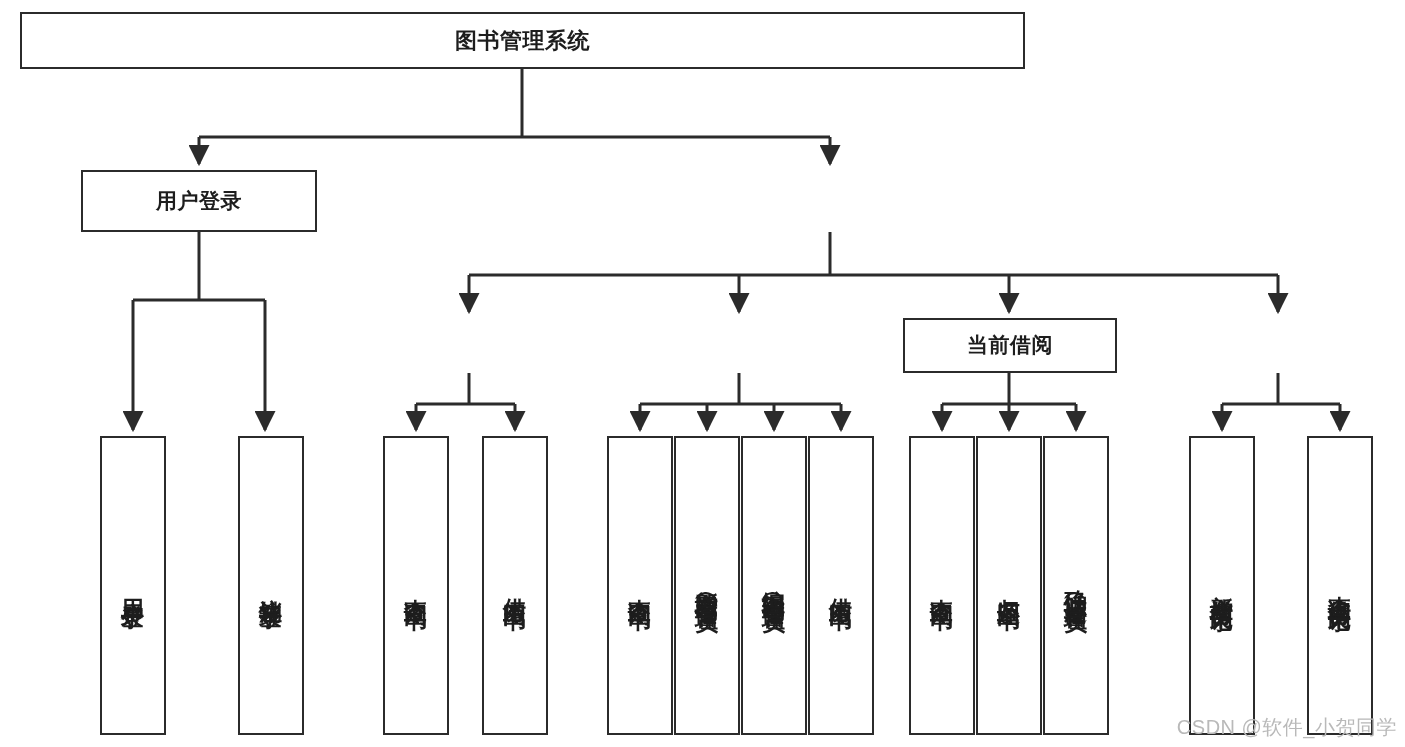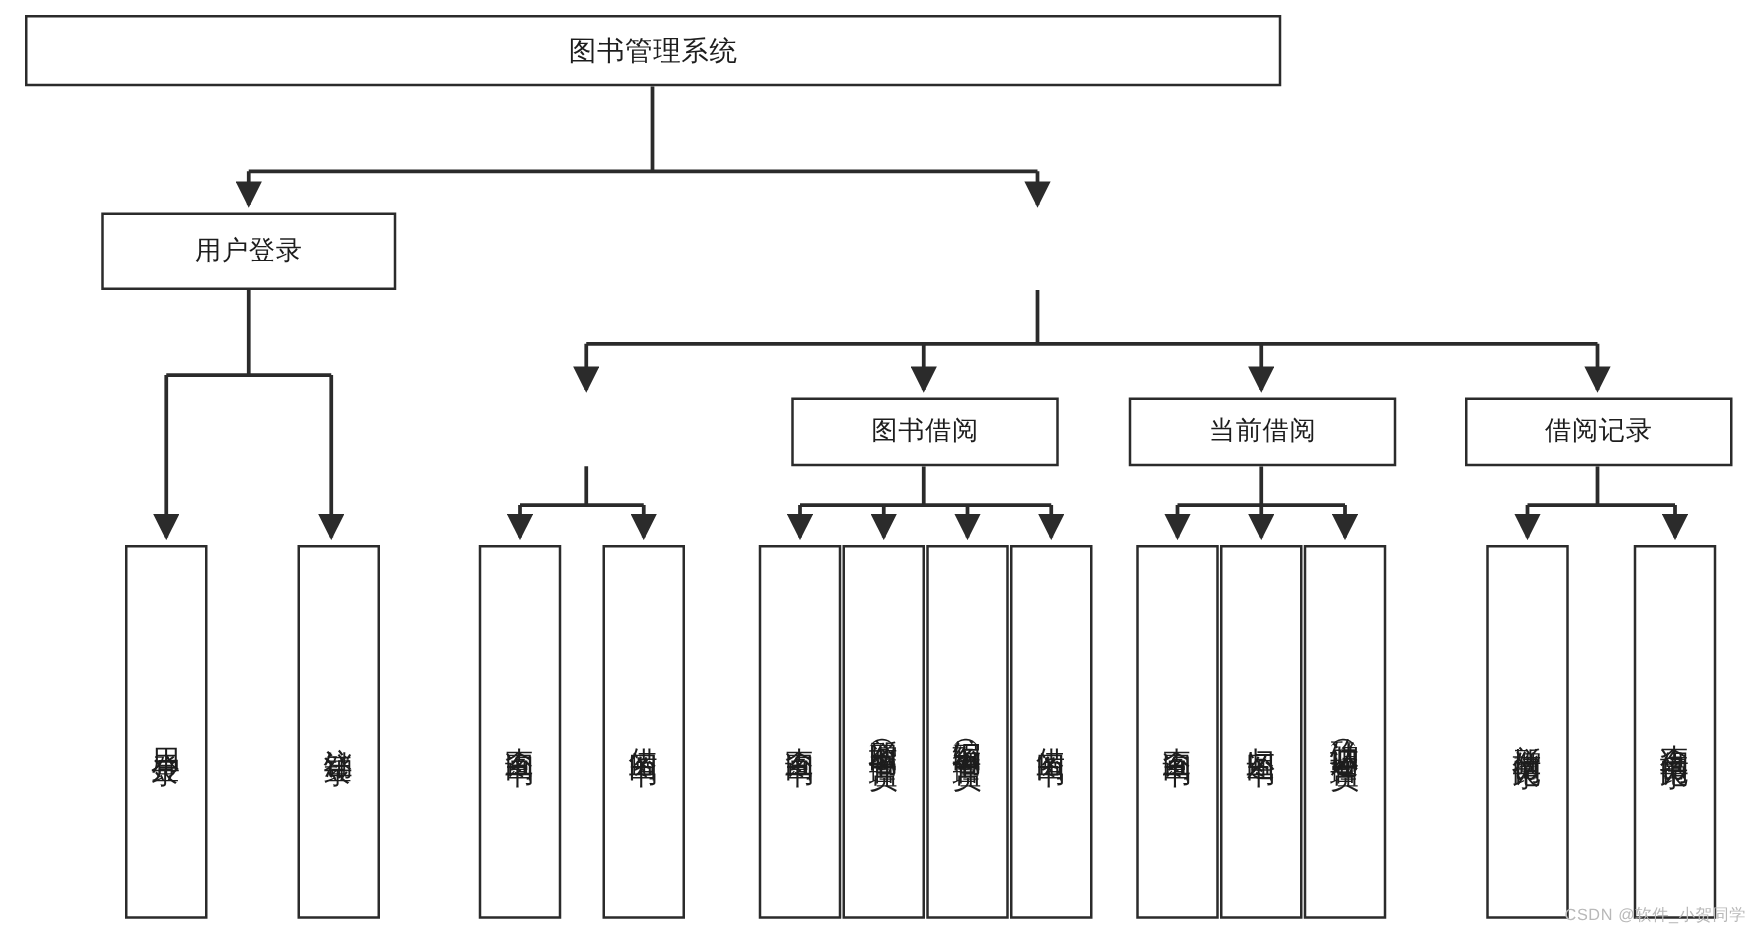--- a/index.html
+++ b/index.html
@@ -35,20 +35,21 @@
     align-items: center;
     justify-content: center;
     color: #1d1d1d;
     z-index: 2;
   }
   .node-label {
     display: block;
     text-align: center;
     line-height: 1.18;
     letter-spacing: 0.5px;
+    font-weight: bold;
   }
   .node.horizontal .node-label {
     font-size: 21px;
     writing-mode: horizontal-tb;
   }
   .node.vertical {
     align-items: center;
     justify-content: center;
   }
   .node.vertical .node-label {
@@ -59,21 +60,21 @@
     line-height: 1.05;
     max-height: 100%;
   }
   .node.root .node-label {
     font-size: 22px;
   }
   .watermark {
     position: absolute;
     right: 8px;
     bottom: 6px;
-    font-size: 13px;
+    font-size: 20px;
     color: #b9b9b9;
     letter-spacing: 0.5px;
     white-space: nowrap;
     z-index: 3;
   }
 </style>
 </head>
 <body>
 
 <div id="diagram-root">
@@ -129,28 +130,22 @@
   </svg>
 
   <div class="node horizontal root" style="left:20px; top:12px; width:1005px; height:57px;">
     <span class="node-label">图书管理系统</span>
   </div>
 
   <div class="node horizontal" style="left:81px; top:170px; width:236px; height:62px;">
     <span class="node-label">用户登录</span>
   </div>
 
-  <div class="node horizontal" style="left:633px; top:318px; width:214px; height:55px;">
-    <span class="node-label">图书借阅</span>
-  </div>
   <div class="node horizontal" style="left:903px; top:318px; width:214px; height:55px;">
     <span class="node-label">当前借阅</span>
-  </div>
-  <div class="node horizontal" style="left:1172px; top:318px; width:214px; height:55px;">
-    <span class="node-label">借阅记录</span>
   </div>
 
   <div class="node vertical" style="left:100px; top:436px; width:66px; height:299px;">
     <span class="node-label">用户登录</span>
   </div>
   <div class="node vertical" style="left:238px; top:436px; width:66px; height:299px;">
     <span class="node-label">注销登录</span>
   </div>
 
   <div class="node vertical" style="left:383px; top:436px; width:66px; height:299px;">

